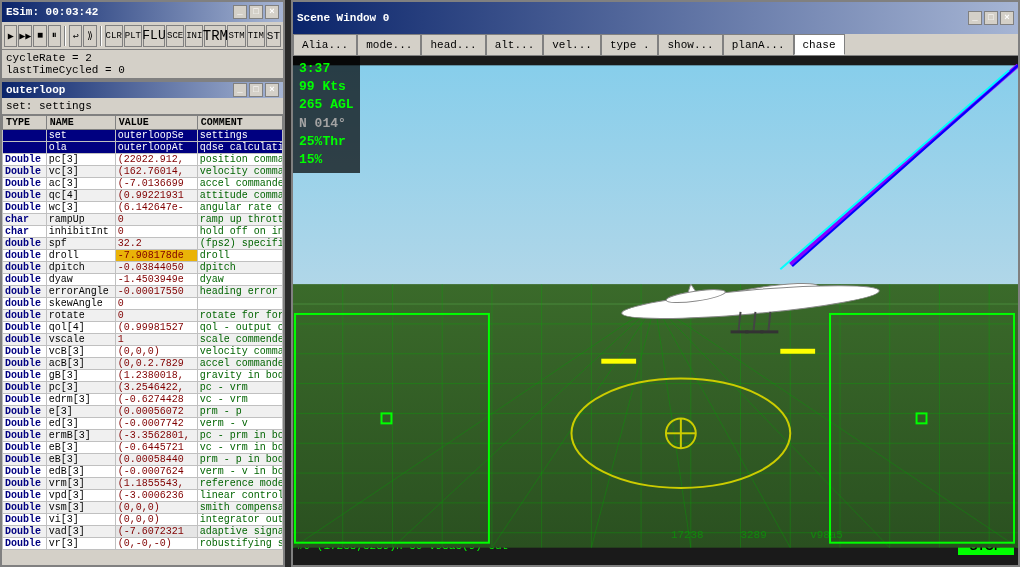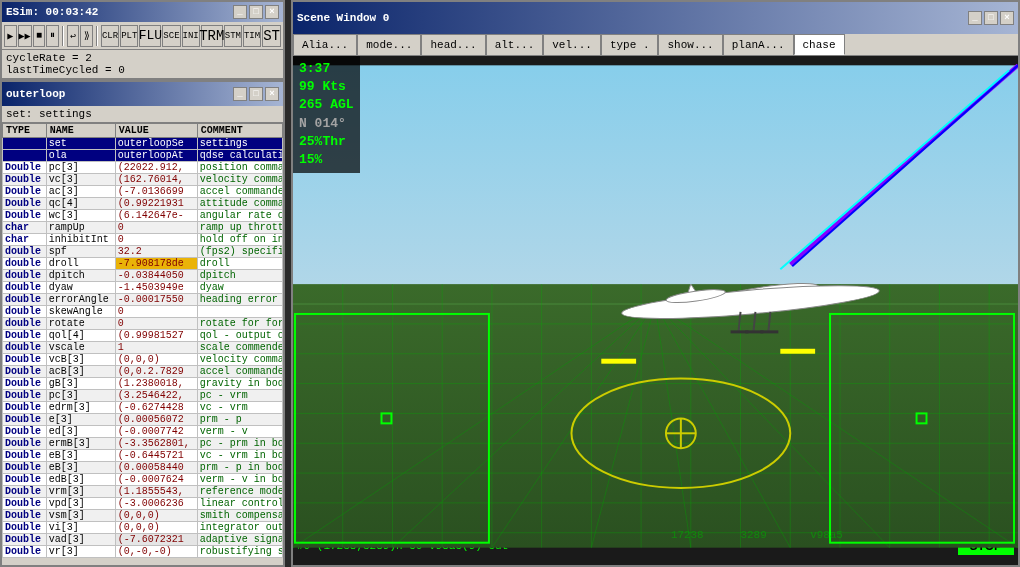--- a/index.html
+++ b/index.html
@@ -56,21 +56,21 @@
       position: absolute;
       left: 0; top: 80px;
       width: 285px; height: 487px;
       background: #d4d0c8;
       border: 2px solid #808080;
       overflow: hidden;
     }
     #outerloop-titlebar {
       background: linear-gradient(to right, #0a246a, #a6b5d4);
       color: white;
-      height: 24px;
+      height: 16px;
       display: flex;
       align-items: center;
       justify-content: space-between;
       padding: 0 4px;
       font-size: 11px;
       font-weight: bold;
     }
     #outerloop-titlebar-controls { display: flex; gap: 2px; }
     #outerloop-titlebar-controls span {
       width: 14px; height: 14px;
@@ -269,21 +269,21 @@
     <div class="toolbar-btn">⟫</div>
     <div class="toolbar-separator"></div>
     <div class="toolbar-btn" style="font-size:9px">CLR</div>
     <div class="toolbar-btn" style="font-size:9px">PLT</div>
     <div class="toolbar-btn" style="font-size:13px">FLU</div>
     <div class="toolbar-btn" style="font-size:9px">SCE</div>
     <div class="toolbar-btn" style="font-size:9px">INI</div>
     <div class="toolbar-btn" style="font-size:14px">TRM</div>
     <div class="toolbar-btn" style="font-size:9px">STM</div>
     <div class="toolbar-btn" style="font-size:9px">TIM</div>
-    <div class="toolbar-btn" style="font-size:14px">ST</div>
+    <div class="toolbar-btn" style="font-size:11px">ST</div>
   </div>
   <div id="esim-info">
     <div>cycleRate = 2</div>
     <div>lastTimeCycled = 0</div>
   </div>
 </div>
 
 <div id="outerloop-panel">
   <div id="outerloop-titlebar">
     <span>outerloop</span>

